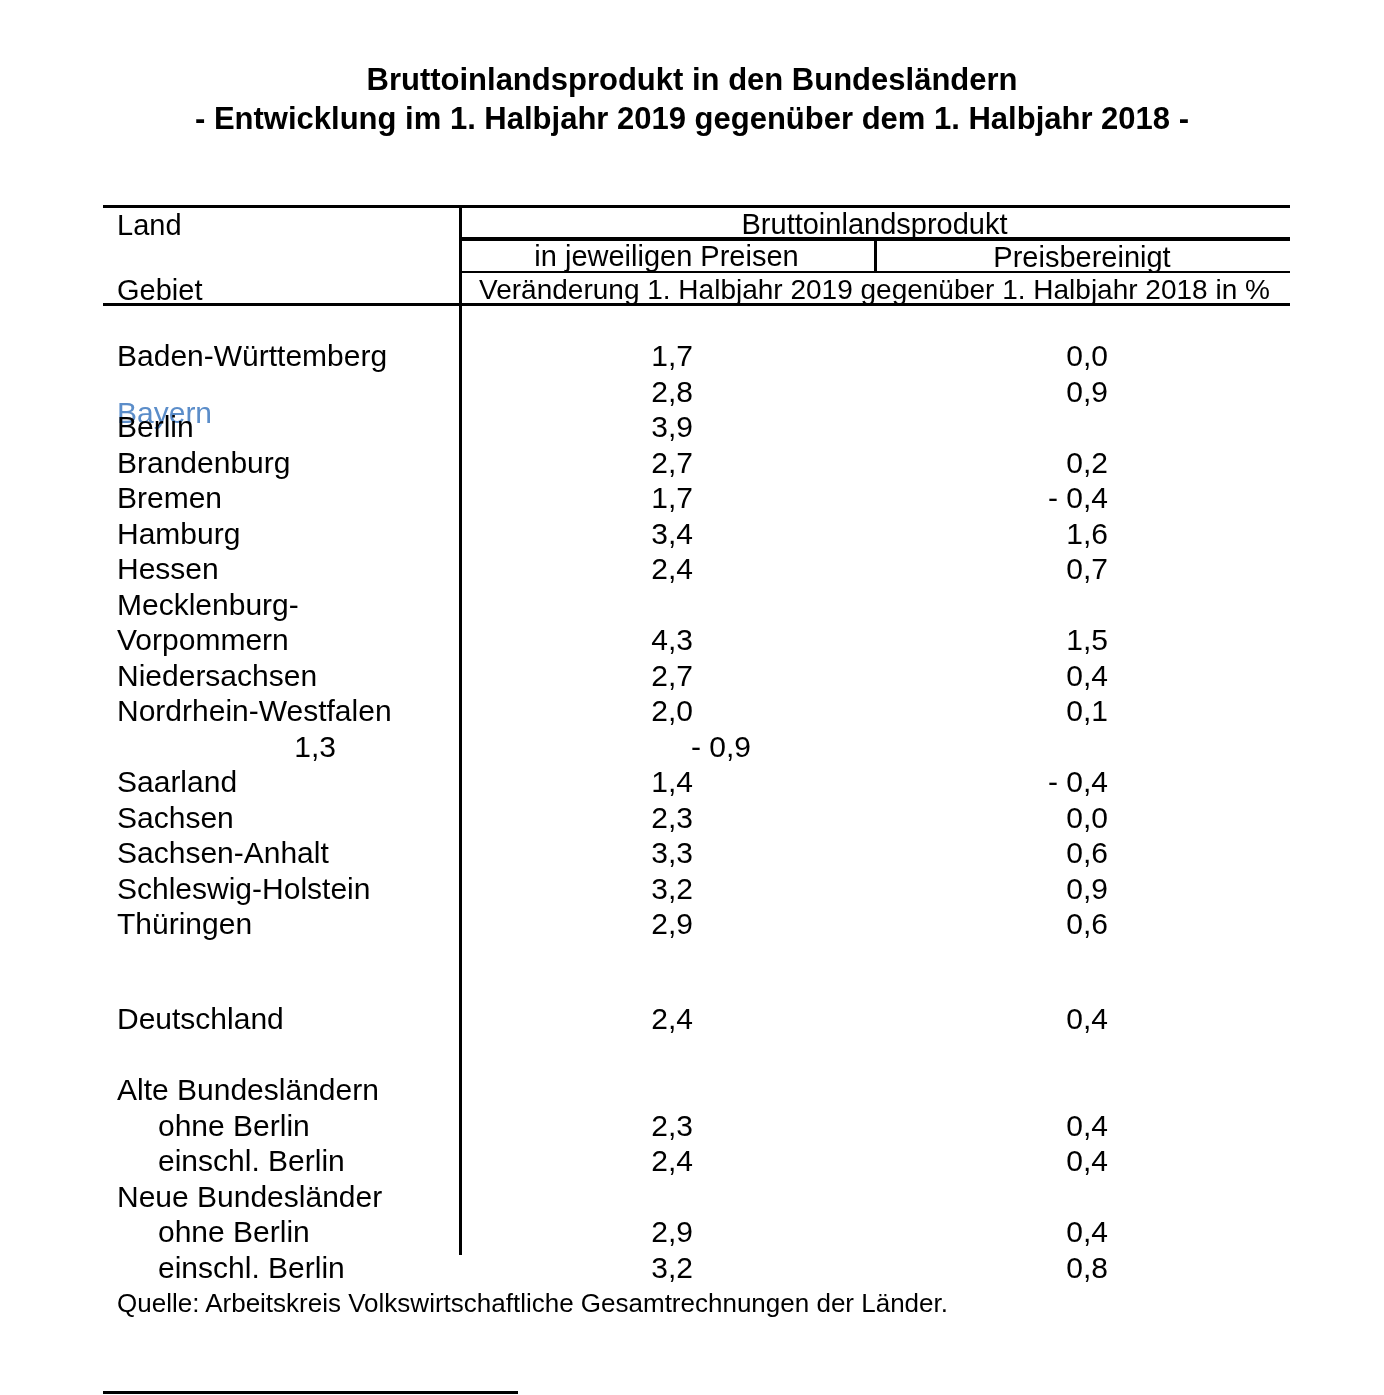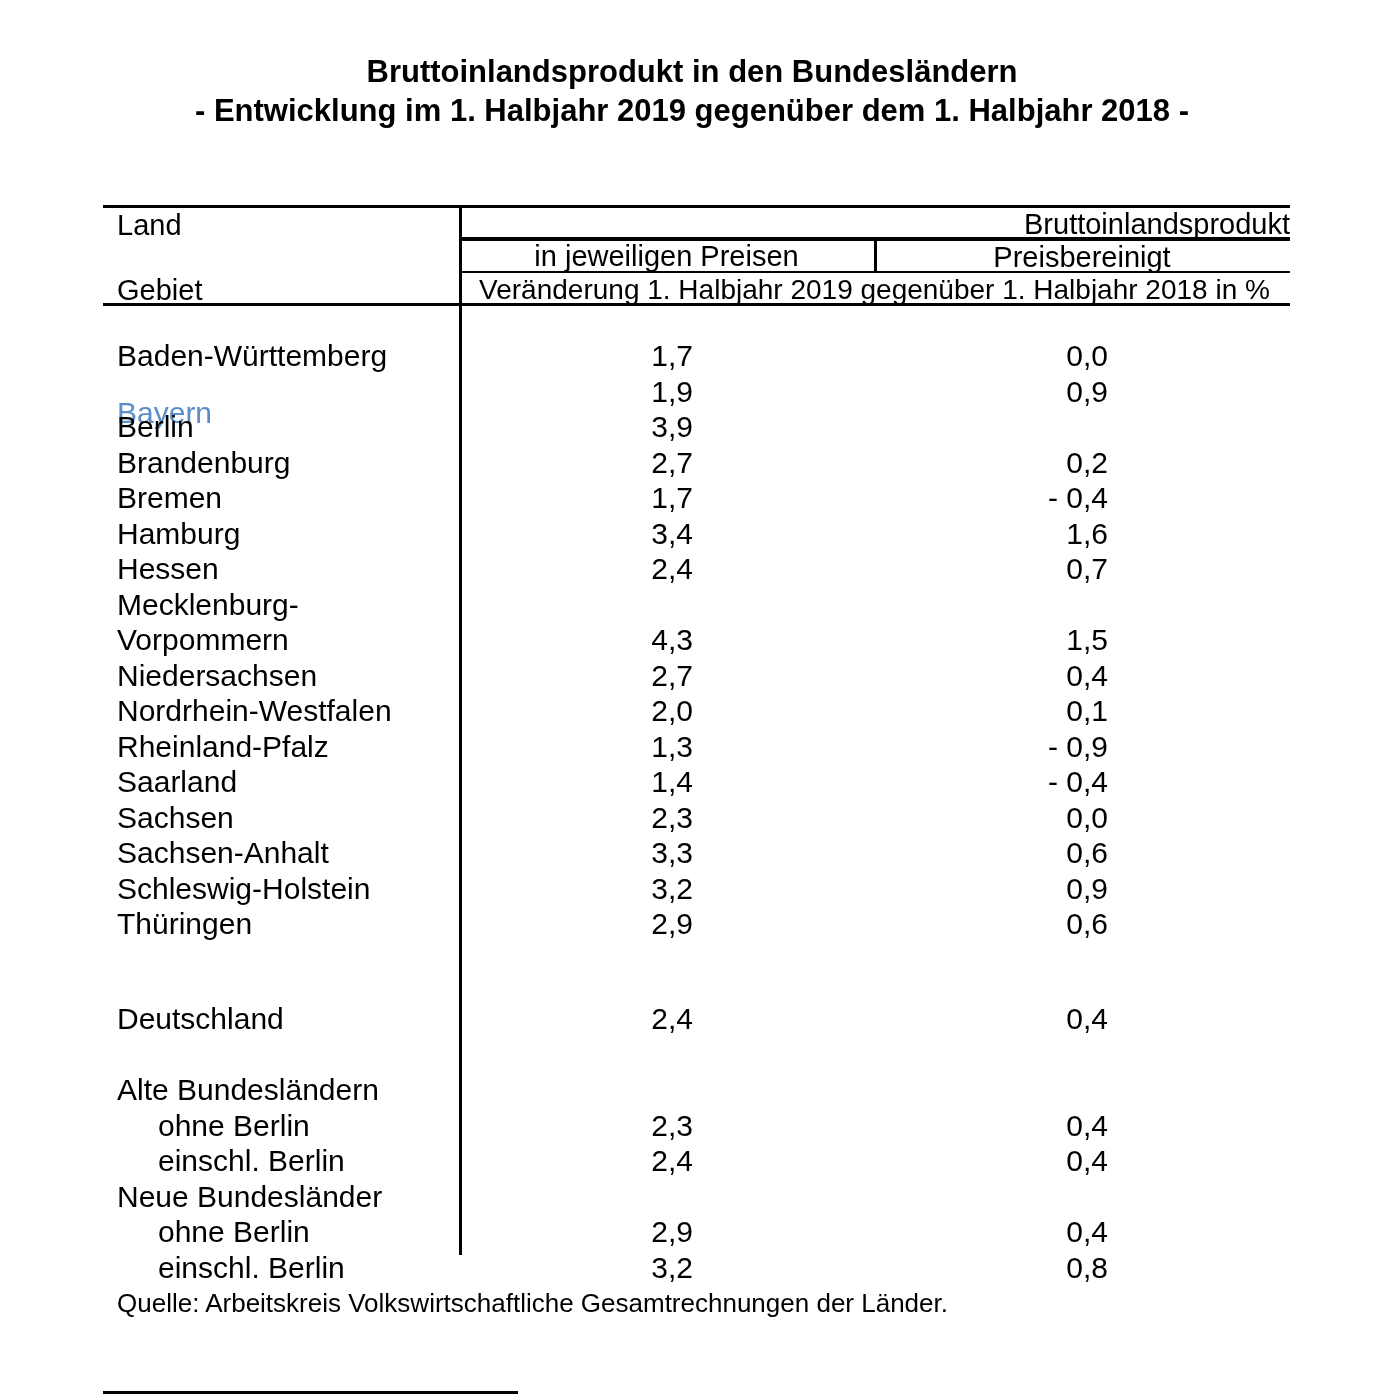--- a/index.html
+++ b/index.html
@@ -1,34 +1,34 @@
 <!DOCTYPE html>
 <html><head>
 <meta charset="utf-8">
 <style>
   html,body { margin:0; padding:0; background:#ffffff; }
   body { width:1384px; height:1395px; font-family:"Liberation Sans", sans-serif; color:#000; }
   .page { position:relative; width:1384px; height:1395px; background:#fff; overflow:hidden; }
 
-  .title-block { position:absolute; top:52px; left:0; width:1384px; text-align:center;
+  .title-block { position:absolute; top:60px; left:0; width:1384px; text-align:center;
                  font-weight:bold; font-size:31px; line-height:39px; white-space:nowrap; }
 
   
   .hline, .vline { position:absolute; background:#000; }
   .hline-top    { left:103px; top:205px; width:1187px; height:3px; }
   .hline-group  { left:459px; top:237px; width:831px;  height:4px; }
   .hline-sub    { left:459px; top:271px; width:831px;  height:2px; }
   .hline-head   { left:103px; top:303px; width:1187px; height:3px; }
   .vline-col    { left:459px; top:205px; width:3px; height:1050px; }
   .vline-mid    { left:874px; top:237px; width:3px; height:36px; }
   .hline-bottom { left:103px; top:1391px; width:415px; height:3px; }
 
   .hcell { position:absolute; font-size:29px; white-space:nowrap; }
   .hc-land    { left:117px; top:209px;  }
-  .hc-group   { left:459px; top:208px; width:831px; text-align:right; }
+  .hc-group   { left:459px; top:208px; width:831px; text-align:center; }
   .hc-sub1    { left:459px; top:240px; width:415px; text-align:center; }
   .hc-sub2    { left:874px; top:241px; width:416px; text-align:center; }
   .hc-gebiet  { left:117px; top:274px; }
   .hc-measure { left:459px; top:274px; width:831px; text-align:center; font-size:28px; }
 
   .tbody { position:absolute; left:103px; top:338px; width:1187px; }
   .row  { display:flex; height:35.5px; line-height:35.5px; font-size:30px; }
   .cell { white-space:nowrap; }
   .cell.name { width:357px; padding-left:14px; box-sizing:border-box; }
   .cell.v1   { width:416px; padding-right:183px; box-sizing:border-box; text-align:right; }
@@ -66,21 +66,21 @@
     <div class="hcell hc-measure">Veränderung 1. Halbjahr 2019 gegenüber 1. Halbjahr 2018 in %</div>
 
     <div class="tbody" id="tbody">
         <div class="row">
     <div class="cell name">Baden-Württemberg</div>
     <div class="cell v1">1,7</div>
     <div class="cell v2">0,0</div>
   </div>
         <div class="row highlight">
     <div class="cell name" style="color: rgb(91, 141, 201);">Bayern</div>
-    <div class="cell v1">1,9</div>
+    <div class="cell v1">2,8</div>
     <div class="cell v2">0,9</div>
   </div>
         <div class="row">
     <div class="cell name">Berlin</div>
     <div class="cell v1">3,9</div>
   </div>
         <div class="row">
     <div class="cell name">Brandenburg</div>
     <div class="cell v1">2,7</div>
     <div class="cell v2">0,2</div>
@@ -114,21 +114,20 @@
     <div class="cell name">Niedersachsen</div>
     <div class="cell v1">2,7</div>
     <div class="cell v2">0,4</div>
   </div>
         <div class="row">
     <div class="cell name">Nordrhein-Westfalen</div>
     <div class="cell v1">2,0</div>
     <div class="cell v2">0,1</div>
   </div>
         <div class="row">
-    <div class="cell name">Rheinland-Pfalz</div>
     <div class="cell v1">1,3</div>
     <div class="cell v2">- 0,9</div>
   </div>
         <div class="row">
     <div class="cell name">Saarland</div>
     <div class="cell v1">1,4</div>
     <div class="cell v2">- 0,4</div>
   </div>
         <div class="row">
     <div class="cell name">Sachsen</div>

